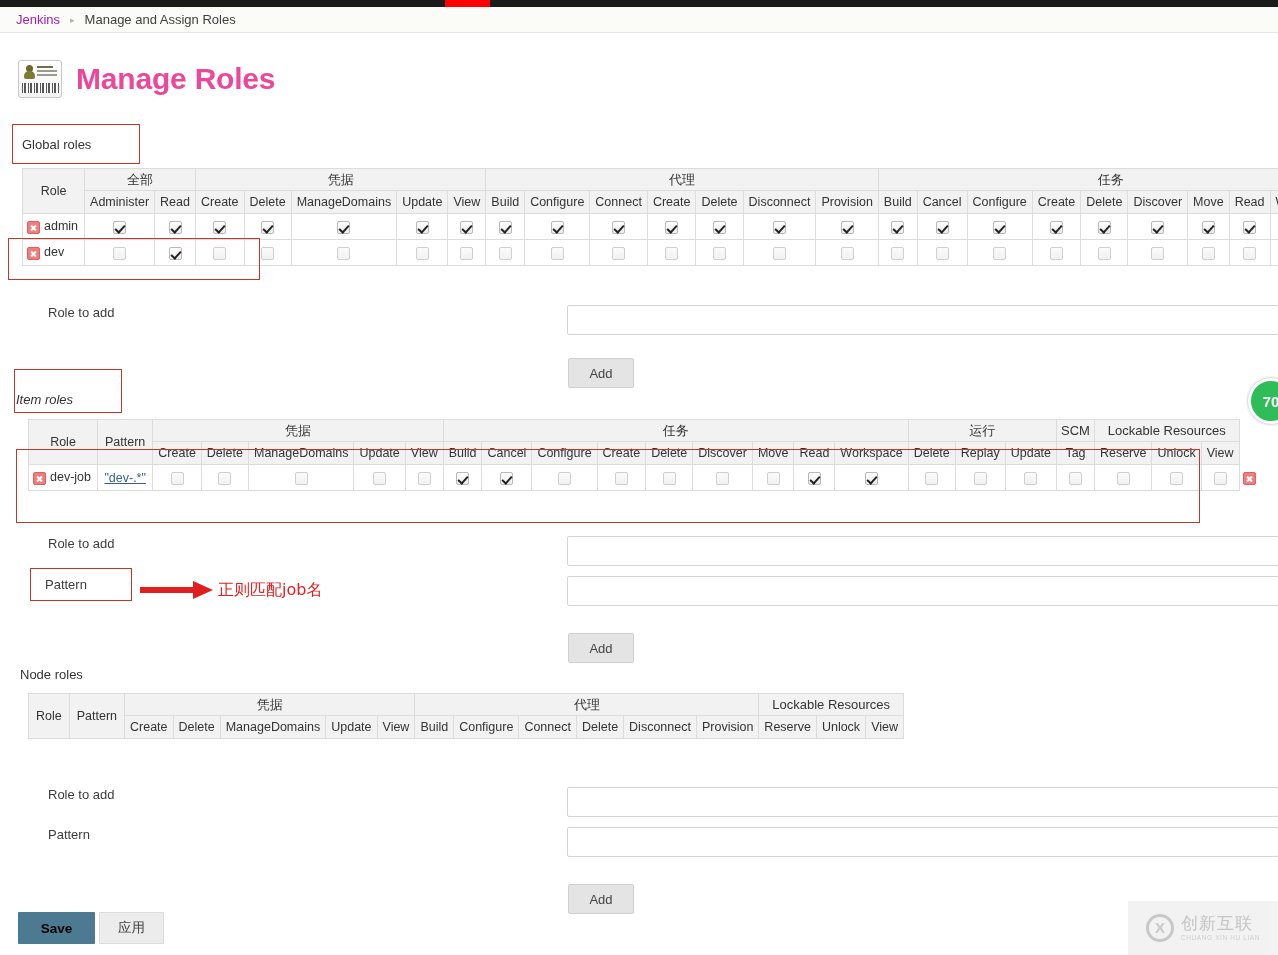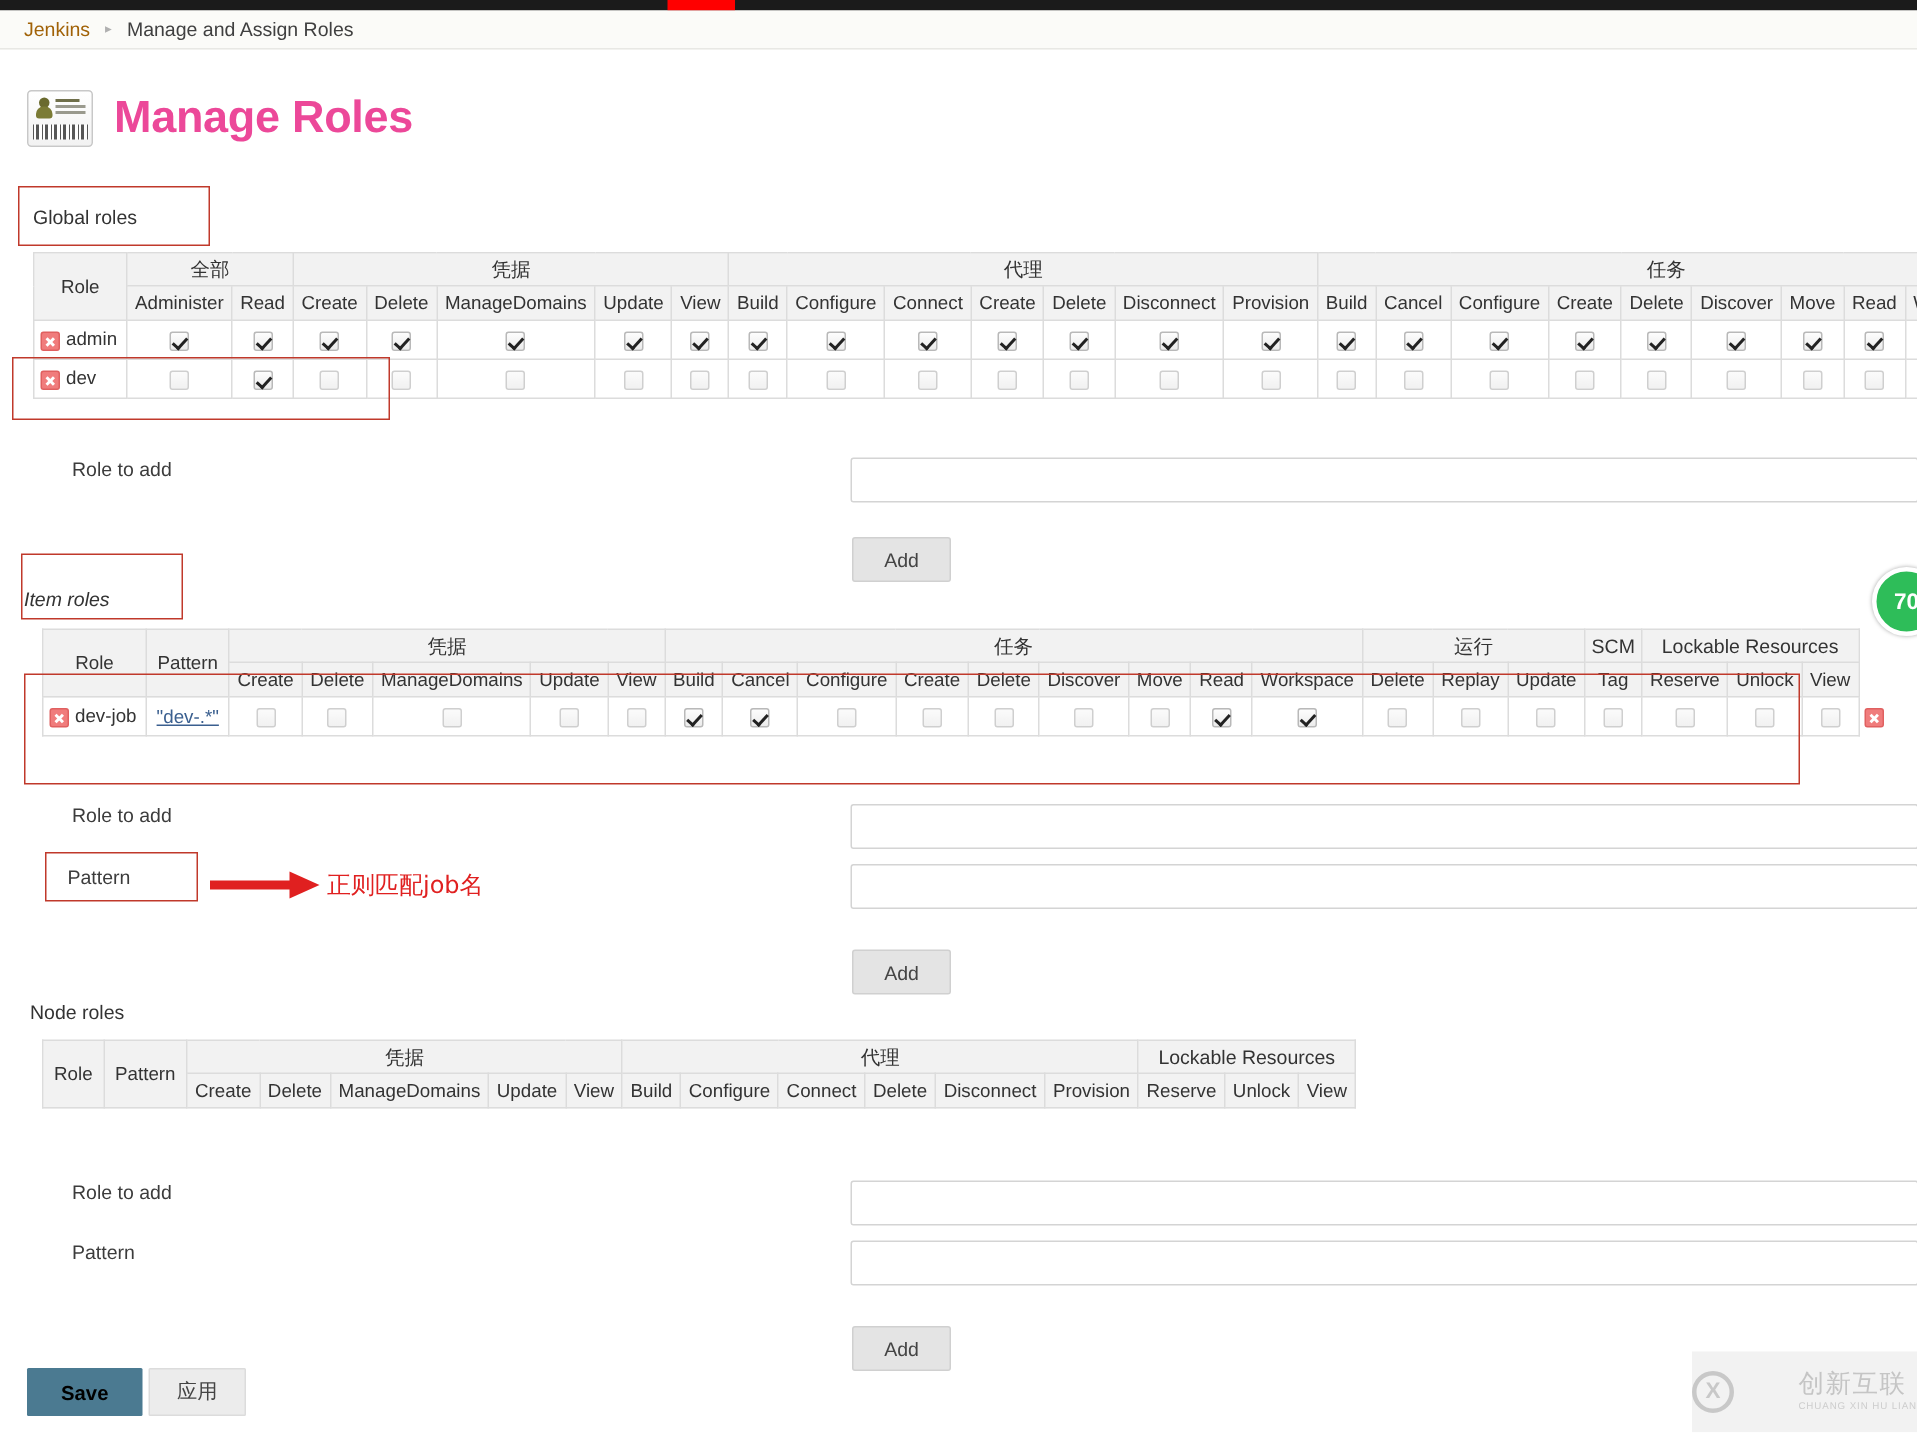--- a/index.html
+++ b/index.html
@@ -26,21 +26,21 @@
 
   
   .breadcrumb {
     position:absolute; left:0; top:7px; width:1278px; height:26px;
     background:#fbfbf8;
     border-bottom:1px solid #e8e8e4;
     display:flex; align-items:center;
     padding-left:16px;
     font-size:13px; color:#555;
   }
-  .crumb { color:#a16207; }
+  .crumb { color:#a21caf; }
   .crumb-sep {
     display:inline-block; margin:0 10px; color:#b0b0b0; font-size:9px;
   }
   .crumb-cur { color:#404040; }
 
   
   .page-head {
     position:absolute; left:18px; top:60px;
     display:flex; align-items:center;
   }
@@ -218,21 +218,21 @@
     box-shadow:0 0 3px rgba(0,0,0,.35);
     color:#fff; font-weight:bold; font-size:15px;
     display:flex; align-items:center; justify-content:center;
   }
 
   
   .watermark {
     position:absolute; left:1128px; top:901px;
     width:150px; height:54px;
     background:#f2f2f2;
-    display:flex; align-items:center; justify-content:space-between;
+    display:flex; align-items:center; justify-content:center;
     opacity:.95;
   }
   .watermark .wm-logo {
     width:28px; height:28px; border-radius:50%;
     border:3px solid #c6c6c6; margin-right:7px;
     position:relative; flex:0 0 auto;
   }
   .watermark .wm-logo:after {
     content:"X"; position:absolute; left:0; right:0; top:2px;
     text-align:center; font-size:15px; font-weight:bold; color:#c6c6c6;

